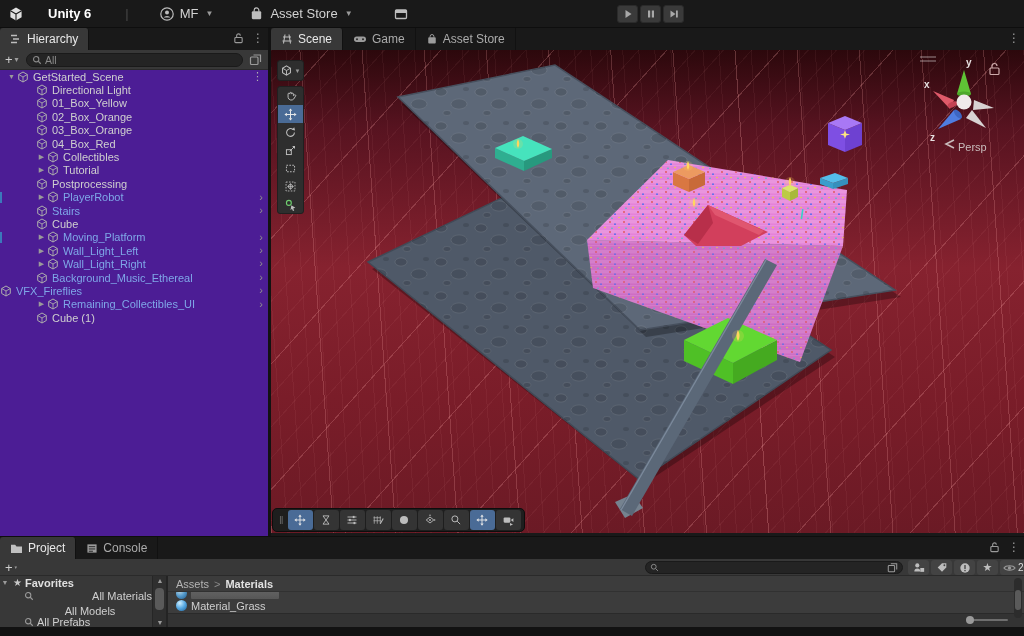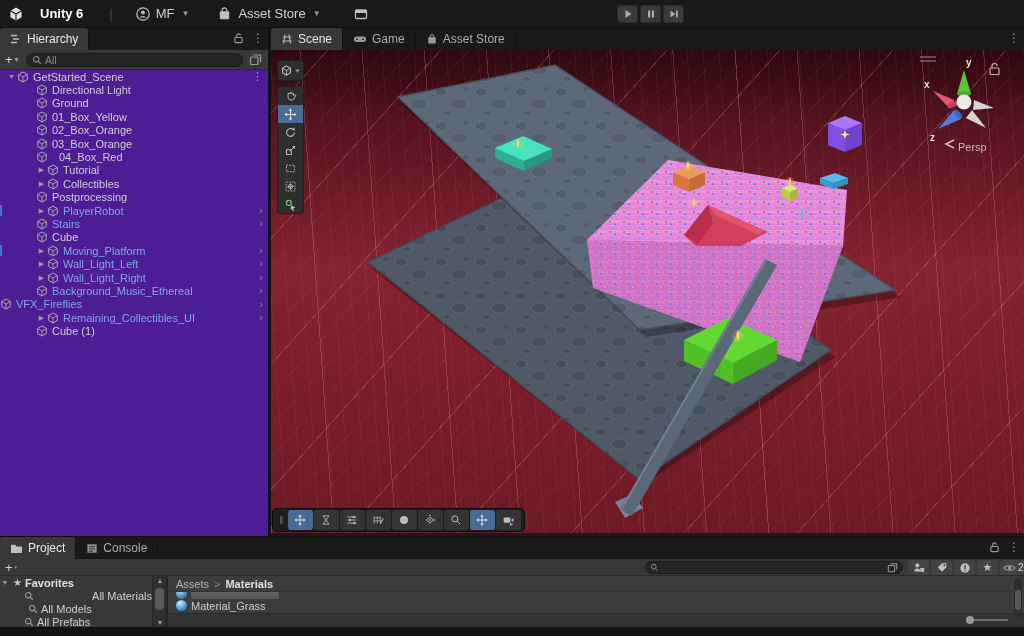--- a/index.html
+++ b/index.html
@@ -3,21 +3,21 @@
 <meta charset="utf-8">
 <style>
   *{margin:0;padding:0;box-sizing:border-box;}
   html,body{width:1024px;height:636px;overflow:hidden;background:#191919;
     font-family:"Liberation Sans","DejaVu Sans",sans-serif;color:#c8c8c8;}
   #app{position:relative;width:1024px;height:636px;background:#191919;}
 
   
   #topbar{position:absolute;left:0;top:0;width:1024px;height:28px;background:#191919;
     border-bottom:1px solid #0e0e0e;display:flex;align-items:center;}
-  .tb-left{display:flex;align-items:center;gap:16px;padding-left:8px;}
+  .tb-left{display:flex;align-items:center;gap:24px;padding-left:8px;}
   .app-name{font-size:13px;font-weight:bold;color:#fff;margin-right:4px;}
   .tb-sep{color:#4a4a4a;font-size:13px;margin:0 6px;}
   .tb-item{display:flex;align-items:center;gap:5px;font-size:13px;color:#d2d2d2;cursor:default;}
   .caret{font-size:8px;color:#9a9a9a;margin-left:2px;}
   .tb-icon{width:16px;height:16px;display:inline-block;}
   #playbar{position:absolute;left:617px;top:5px;display:flex;gap:2px;}
   .pbtn{width:21px;height:18px;background:#3a3a3a;border:1px solid #2b2b2b;border-radius:3px;
     display:flex;align-items:center;justify-content:center;}
 
   
@@ -232,27 +232,20 @@
         </div>
 
         <div class="hrow" style="padding-left: 36px;">
           <span class="hicon"><svg width="12" height="12" viewBox="0 0 12 12">
               <polygon class="cube-body" points="6,1 10.3,3.5 10.3,8.5 6,11 1.7,8.5 1.7,3.5" fill="none" stroke="#adadad" stroke-width="1"></polygon>
               <path d="M6,6 L6,11 M6,6 L10.3,3.5 M6,6 L1.7,3.5" stroke="#adadad" stroke-width="0.9" fill="none"></path>
             </svg></span>
           <span class="hlabel">Directional Light</span>
         </div>
 
-        <div class="hrow" style="padding-left: 36px;">
-          <span class="hicon"><svg width="12" height="12" viewBox="0 0 12 12">
-              <polygon class="cube-body" points="6,1 10.3,3.5 10.3,8.5 6,11 1.7,8.5 1.7,3.5" fill="none" stroke="#adadad" stroke-width="1"></polygon>
-              <path d="M6,6 L6,11 M6,6 L10.3,3.5 M6,6 L1.7,3.5" stroke="#adadad" stroke-width="0.9" fill="none"></path>
-            </svg></span>
-          <span class="hlabel">Ground</span>
-        </div>
 
         <div class="hrow" style="padding-left: 36px;">
           <span class="hicon"><svg width="12" height="12" viewBox="0 0 12 12">
               <polygon class="cube-body" points="6,1 10.3,3.5 10.3,8.5 6,11 1.7,8.5 1.7,3.5" fill="none" stroke="#adadad" stroke-width="1"></polygon>
               <path d="M6,6 L6,11 M6,6 L10.3,3.5 M6,6 L1.7,3.5" stroke="#adadad" stroke-width="0.9" fill="none"></path>
             </svg></span>
           <span class="hlabel">01_Box_Yellow</span>
         </div>
 
         <div class="hrow" style="padding-left: 36px;">
@@ -264,44 +257,44 @@
         </div>
 
         <div class="hrow" style="padding-left: 36px;">
           <span class="hicon"><svg width="12" height="12" viewBox="0 0 12 12">
               <polygon class="cube-body" points="6,1 10.3,3.5 10.3,8.5 6,11 1.7,8.5 1.7,3.5" fill="none" stroke="#adadad" stroke-width="1"></polygon>
               <path d="M6,6 L6,11 M6,6 L10.3,3.5 M6,6 L1.7,3.5" stroke="#adadad" stroke-width="0.9" fill="none"></path>
             </svg></span>
           <span class="hlabel">03_Box_Orange</span>
         </div>
 
-        <div class="hrow" style="padding-left: 36px; gap: 7px;">
+        <div class="hrow" style="padding-left: 36px;">
           <span class="hicon"><svg width="12" height="12" viewBox="0 0 12 12">
               <polygon class="cube-body" points="6,1 10.3,3.5 10.3,8.5 6,11 1.7,8.5 1.7,3.5" fill="none" stroke="#adadad" stroke-width="1"></polygon>
               <path d="M6,6 L6,11 M6,6 L10.3,3.5 M6,6 L1.7,3.5" stroke="#adadad" stroke-width="0.9" fill="none"></path>
             </svg></span>
           <span class="hlabel">04_Box_Red</span>
         </div>
 
         <div class="hrow" style="padding-left: 36px;">
           <span class="hexp">▶</span>
           <span class="hicon"><svg width="12" height="12" viewBox="0 0 12 12">
               <polygon class="cube-body" points="6,1 10.3,3.5 10.3,8.5 6,11 1.7,8.5 1.7,3.5" fill="none" stroke="#adadad" stroke-width="1"></polygon>
               <path d="M6,6 L6,11 M6,6 L10.3,3.5 M6,6 L1.7,3.5" stroke="#adadad" stroke-width="0.9" fill="none"></path>
             </svg></span>
+          <span class="hlabel">Collectibles</span>
+        </div>
+
+        <div class="hrow" style="padding-left: 36px;">
+          <span class="hexp">▶</span>
+          <span class="hicon"><svg width="12" height="12" viewBox="0 0 12 12">
+              <polygon class="cube-body" points="6,1 10.3,3.5 10.3,8.5 6,11 1.7,8.5 1.7,3.5" fill="none" stroke="#adadad" stroke-width="1"></polygon>
+              <path d="M6,6 L6,11 M6,6 L10.3,3.5 M6,6 L1.7,3.5" stroke="#adadad" stroke-width="0.9" fill="none"></path>
+            </svg></span>
           <span class="hlabel">Tutorial</span>
-        </div>
-
-        <div class="hrow" style="padding-left: 36px;">
-          <span class="hexp">▶</span>
-          <span class="hicon"><svg width="12" height="12" viewBox="0 0 12 12">
-              <polygon class="cube-body" points="6,1 10.3,3.5 10.3,8.5 6,11 1.7,8.5 1.7,3.5" fill="none" stroke="#adadad" stroke-width="1"></polygon>
-              <path d="M6,6 L6,11 M6,6 L10.3,3.5 M6,6 L1.7,3.5" stroke="#adadad" stroke-width="0.9" fill="none"></path>
-            </svg></span>
-          <span class="hlabel">Collectibles</span>
         </div>
 
         <div class="hrow" style="padding-left: 36px;">
           <span class="hicon"><svg width="12" height="12" viewBox="0 0 12 12">
               <polygon class="cube-body" points="6,1 10.3,3.5 10.3,8.5 6,11 1.7,8.5 1.7,3.5" fill="none" stroke="#adadad" stroke-width="1"></polygon>
               <path d="M6,6 L6,11 M6,6 L10.3,3.5 M6,6 L1.7,3.5" stroke="#adadad" stroke-width="0.9" fill="none"></path>
             </svg></span>
           <span class="hlabel">Postprocessing</span>
         </div>
 
@@ -811,21 +804,21 @@
         </div>
 
           <div class="prow" style="padding-left:24px;justify-content:space-between;">
             <svg width="10" height="10" viewBox="0 0 12 12">
               <circle cx="5" cy="5" r="3.2" fill="none" stroke="#9a9a9a" stroke-width="1.3"></circle>
               <line x1="7.5" y1="7.5" x2="10.5" y2="10.5" stroke="#9a9a9a" stroke-width="1.3"></line>
             </svg>
             <span>All Materials</span>
           </div>
 
-          <div class="prow" style="padding-left:28px;">
+          <div class="prow" style="padding-left:28px;flex-direction:column;">
             <svg width="10" height="10" viewBox="0 0 12 12">
               <circle cx="5" cy="5" r="3.2" fill="none" stroke="#9a9a9a" stroke-width="1.3"></circle>
               <line x1="7.5" y1="7.5" x2="10.5" y2="10.5" stroke="#9a9a9a" stroke-width="1.3"></line>
             </svg>
             <span>All Models</span>
           </div>
 
           <div class="prow" style="padding-left:24px;">
             <svg width="10" height="10" viewBox="0 0 12 12">
               <circle cx="5" cy="5" r="3.2" fill="none" stroke="#9a9a9a" stroke-width="1.3"></circle>

